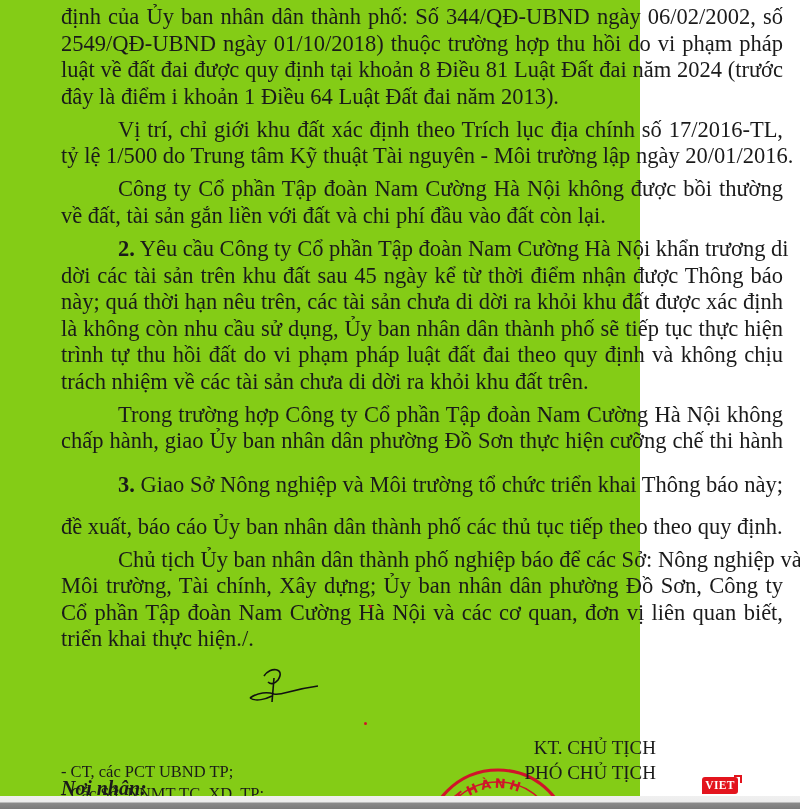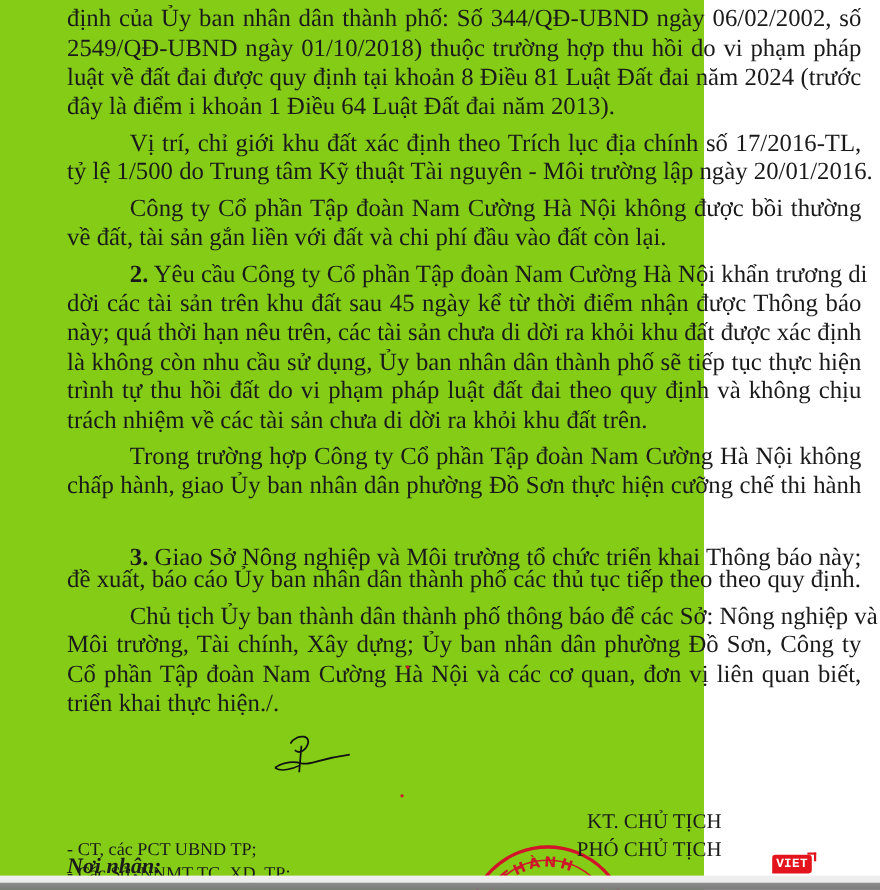--- a/index.html
+++ b/index.html
@@ -77,21 +77,21 @@
       width: 40px;
       height: 20px;
     }
     .viet-logo .box {
       position: absolute;
       left: 0; top: 2px;
       width: 36px; height: 17px;
       background: #e3141d;
       border-radius: 3px 3px 3px 0;
       color: #ffffff;
-      font-family: Liberation Mono, monospace;
+      font-family: Liberation Serif, serif;
       font-weight: bold;
       font-size: 11.5px;
       line-height: 17px;
       text-align: center;
       letter-spacing: 0.3px;
     }
     .viet-logo .corner {
       position: absolute;
       right: 0; top: 0;
       width: 6px; height: 6px;
@@ -139,24 +139,24 @@
   <div class="line indent" style="top:236px"><span class="num">2.</span><span> Yêu cầu Công ty Cổ phần Tập đoàn Nam Cường Hà Nội khẩn trương di</span></div>
   <div class="line" style="top:263px">dời các tài sản trên khu đất sau 45 ngày kể từ thời điểm nhận được Thông báo</div>
   <div class="line" style="top:289px">này; quá thời hạn nêu trên, các tài sản chưa di dời ra khỏi khu đất được xác định</div>
   <div class="line" style="top:316px">là không còn nhu cầu sử dụng, Ủy ban nhân dân thành phố sẽ tiếp tục thực hiện</div>
   <div class="line" style="top:342px">trình tự thu hồi đất do vi phạm pháp luật đất đai theo quy định và không chịu</div>
   <div class="line last" style="top:369px">trách nhiệm về các tài sản chưa di dời ra khỏi khu đất trên.</div>
 
   <div class="line indent" style="top:402px">Trong trường hợp Công ty Cổ phần Tập đoàn Nam Cường Hà Nội không</div>
   <div class="line" style="top:428px">chấp hành, giao Ủy ban nhân dân phường Đồ Sơn thực hiện cưỡng chế thi hành</div>
 
-  <div class="line indent" style="top:494px"><span class="num">3.</span><span> Giao Sở Nông nghiệp và Môi trường tổ chức triển khai Thông báo này;</span></div>
+  <div class="line indent" style="top:472px"><span class="num">3.</span><span> Giao Sở Nông nghiệp và Môi trường tổ chức triển khai Thông báo này;</span></div>
   <div class="line last" style="top:514px">đề xuất, báo cáo Ủy ban nhân dân thành phố các thủ tục tiếp theo theo quy định.</div>
 
-  <div class="line indent" style="top:547px">Chủ tịch Ủy ban thành dân thành phố thông báo để các Sở: Nông nghiệp và</div>
+  <div class="line indent" style="top:547px">Chủ tịch Ủy ban nhân dân thành phố nghiệp báo để các Sở: Nông nghiệp và</div>
   <div class="line" style="top:573px">Môi trường, Tài chính, Xây dựng; Ủy ban nhân dân phường Đồ Sơn, Công ty</div>
   <div class="line" style="top:600px">Cổ phần Tập đoàn Nam Cường Hà Nội và các cơ quan, đơn vị liên quan biết,</div>
   <div class="line last" style="top:626px">triển khai thực hiện./.</div>
 
   <svg class="signature" viewBox="0 0 80 40">
     <path d="M20 8 C 26 -2, 42 0, 34 12 C 30 17, 26 16, 24 14" fill="none" stroke="#111" stroke-width="1.6"></path>
     <path d="M30 10 L 28 34" fill="none" stroke="#111" stroke-width="1.6"></path>
     <path d="M6 30 C 14 24, 24 24, 30 26 C 38 28, 44 22, 74 18" fill="none" stroke="#111" stroke-width="1.6"></path>
     <path d="M6 30 C 12 34, 22 31, 28 28" fill="none" stroke="#111" stroke-width="1.4"></path>
   </svg>

